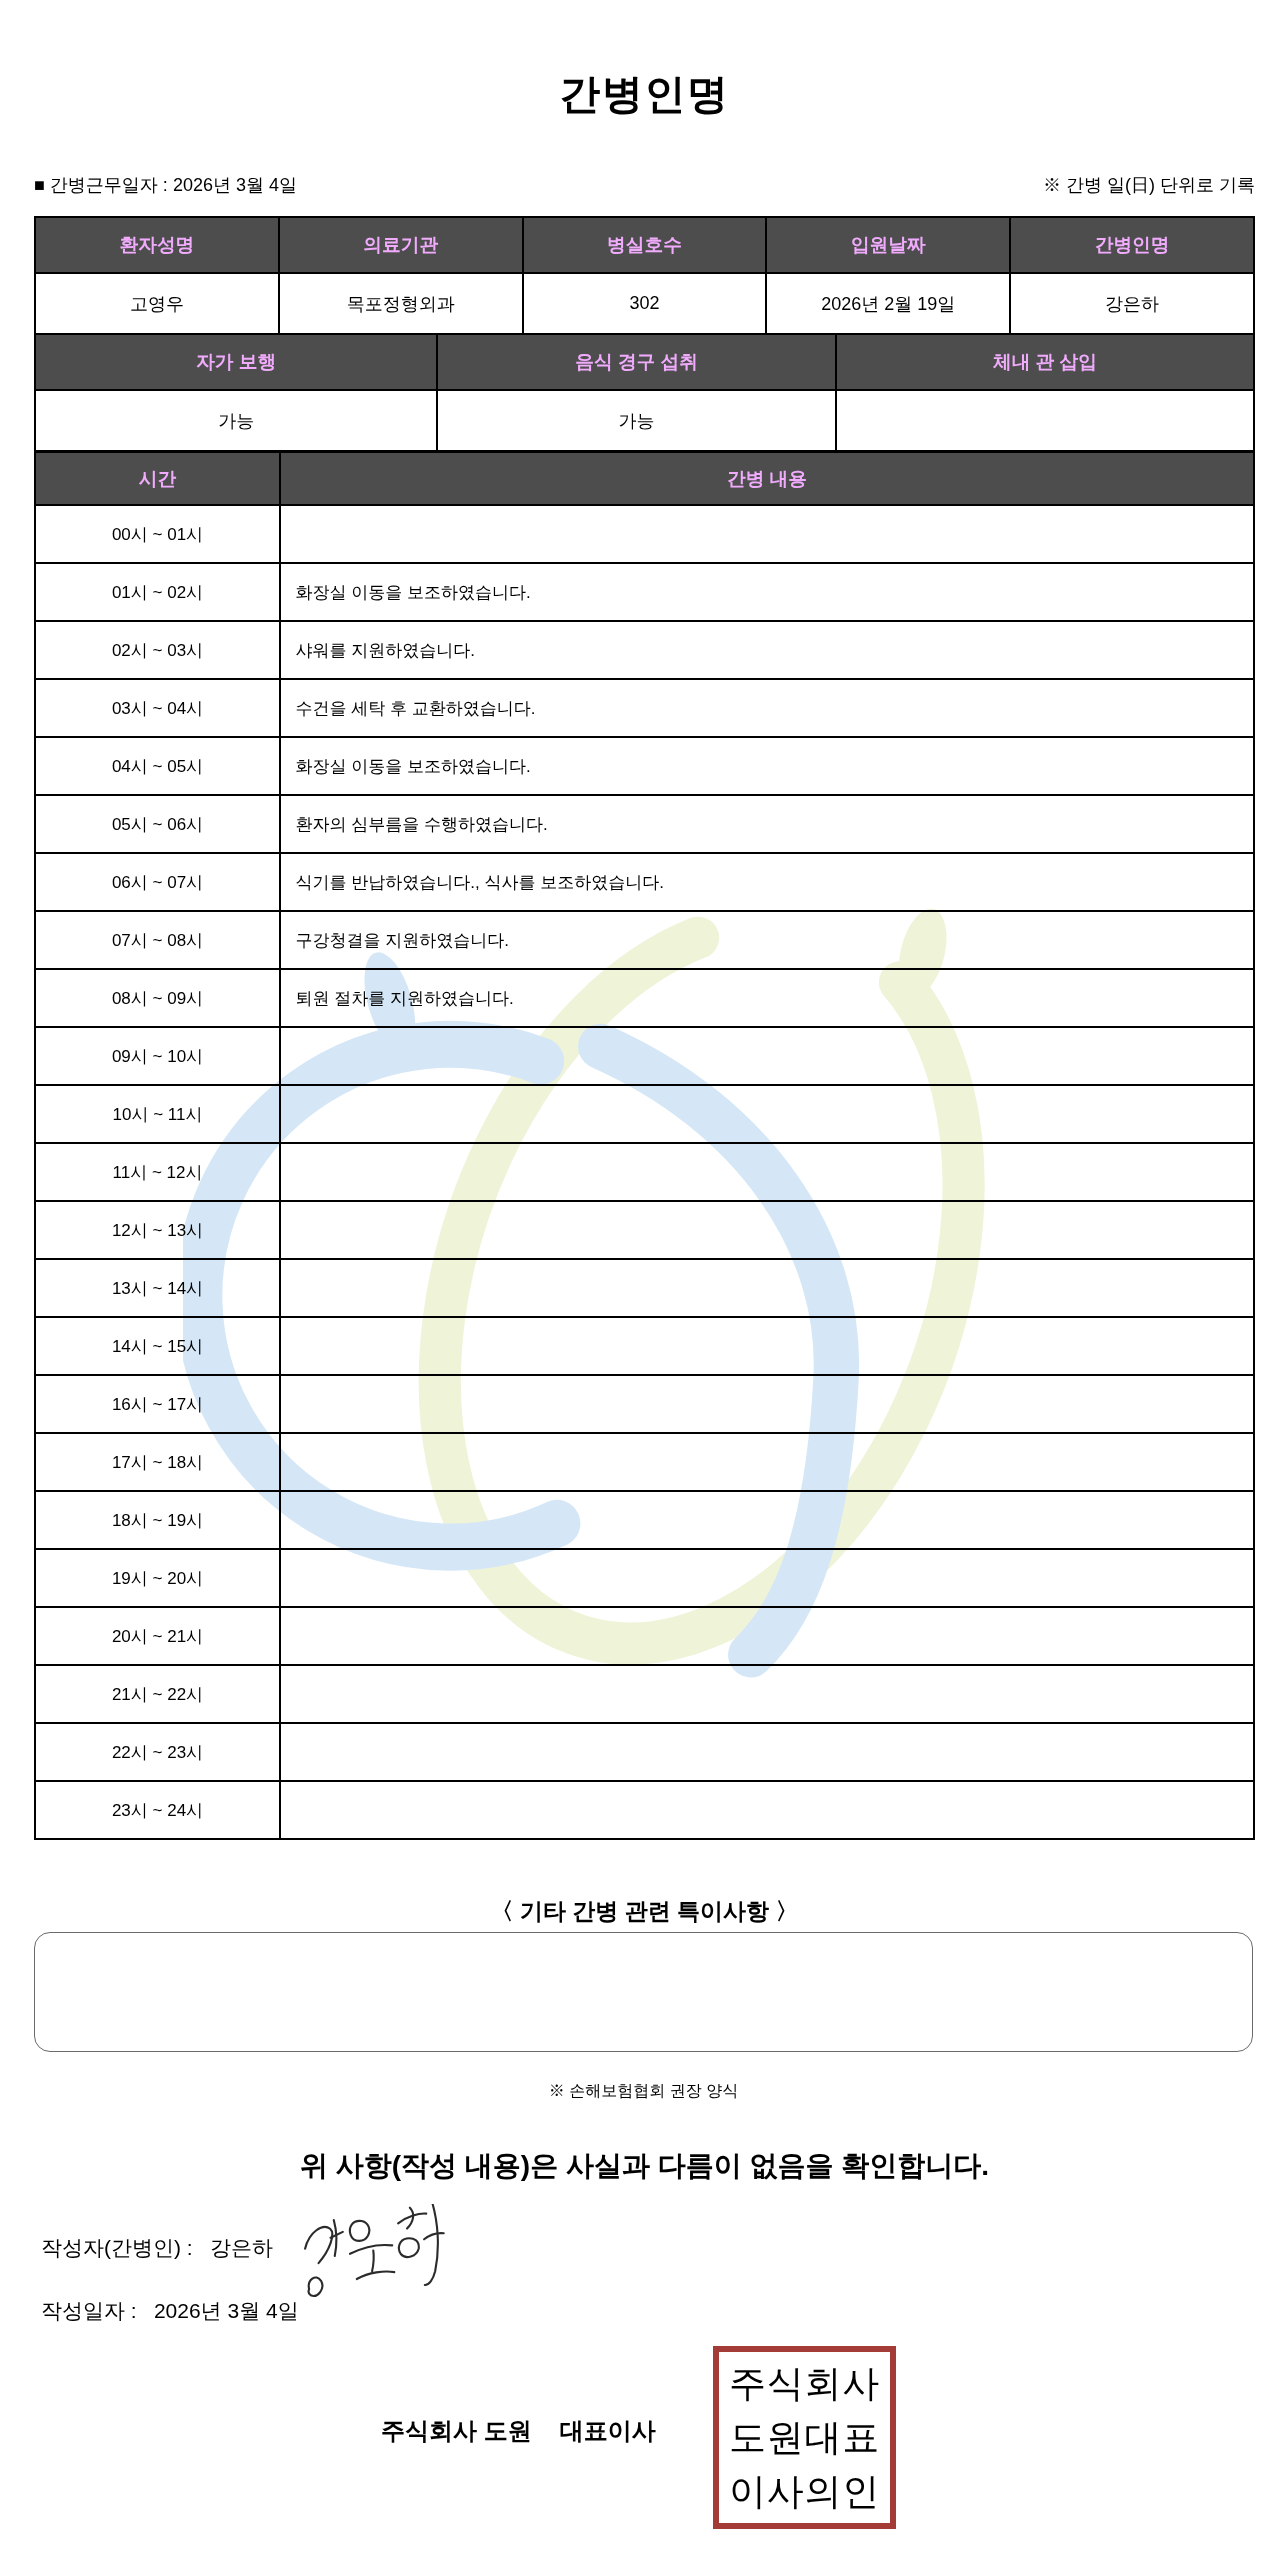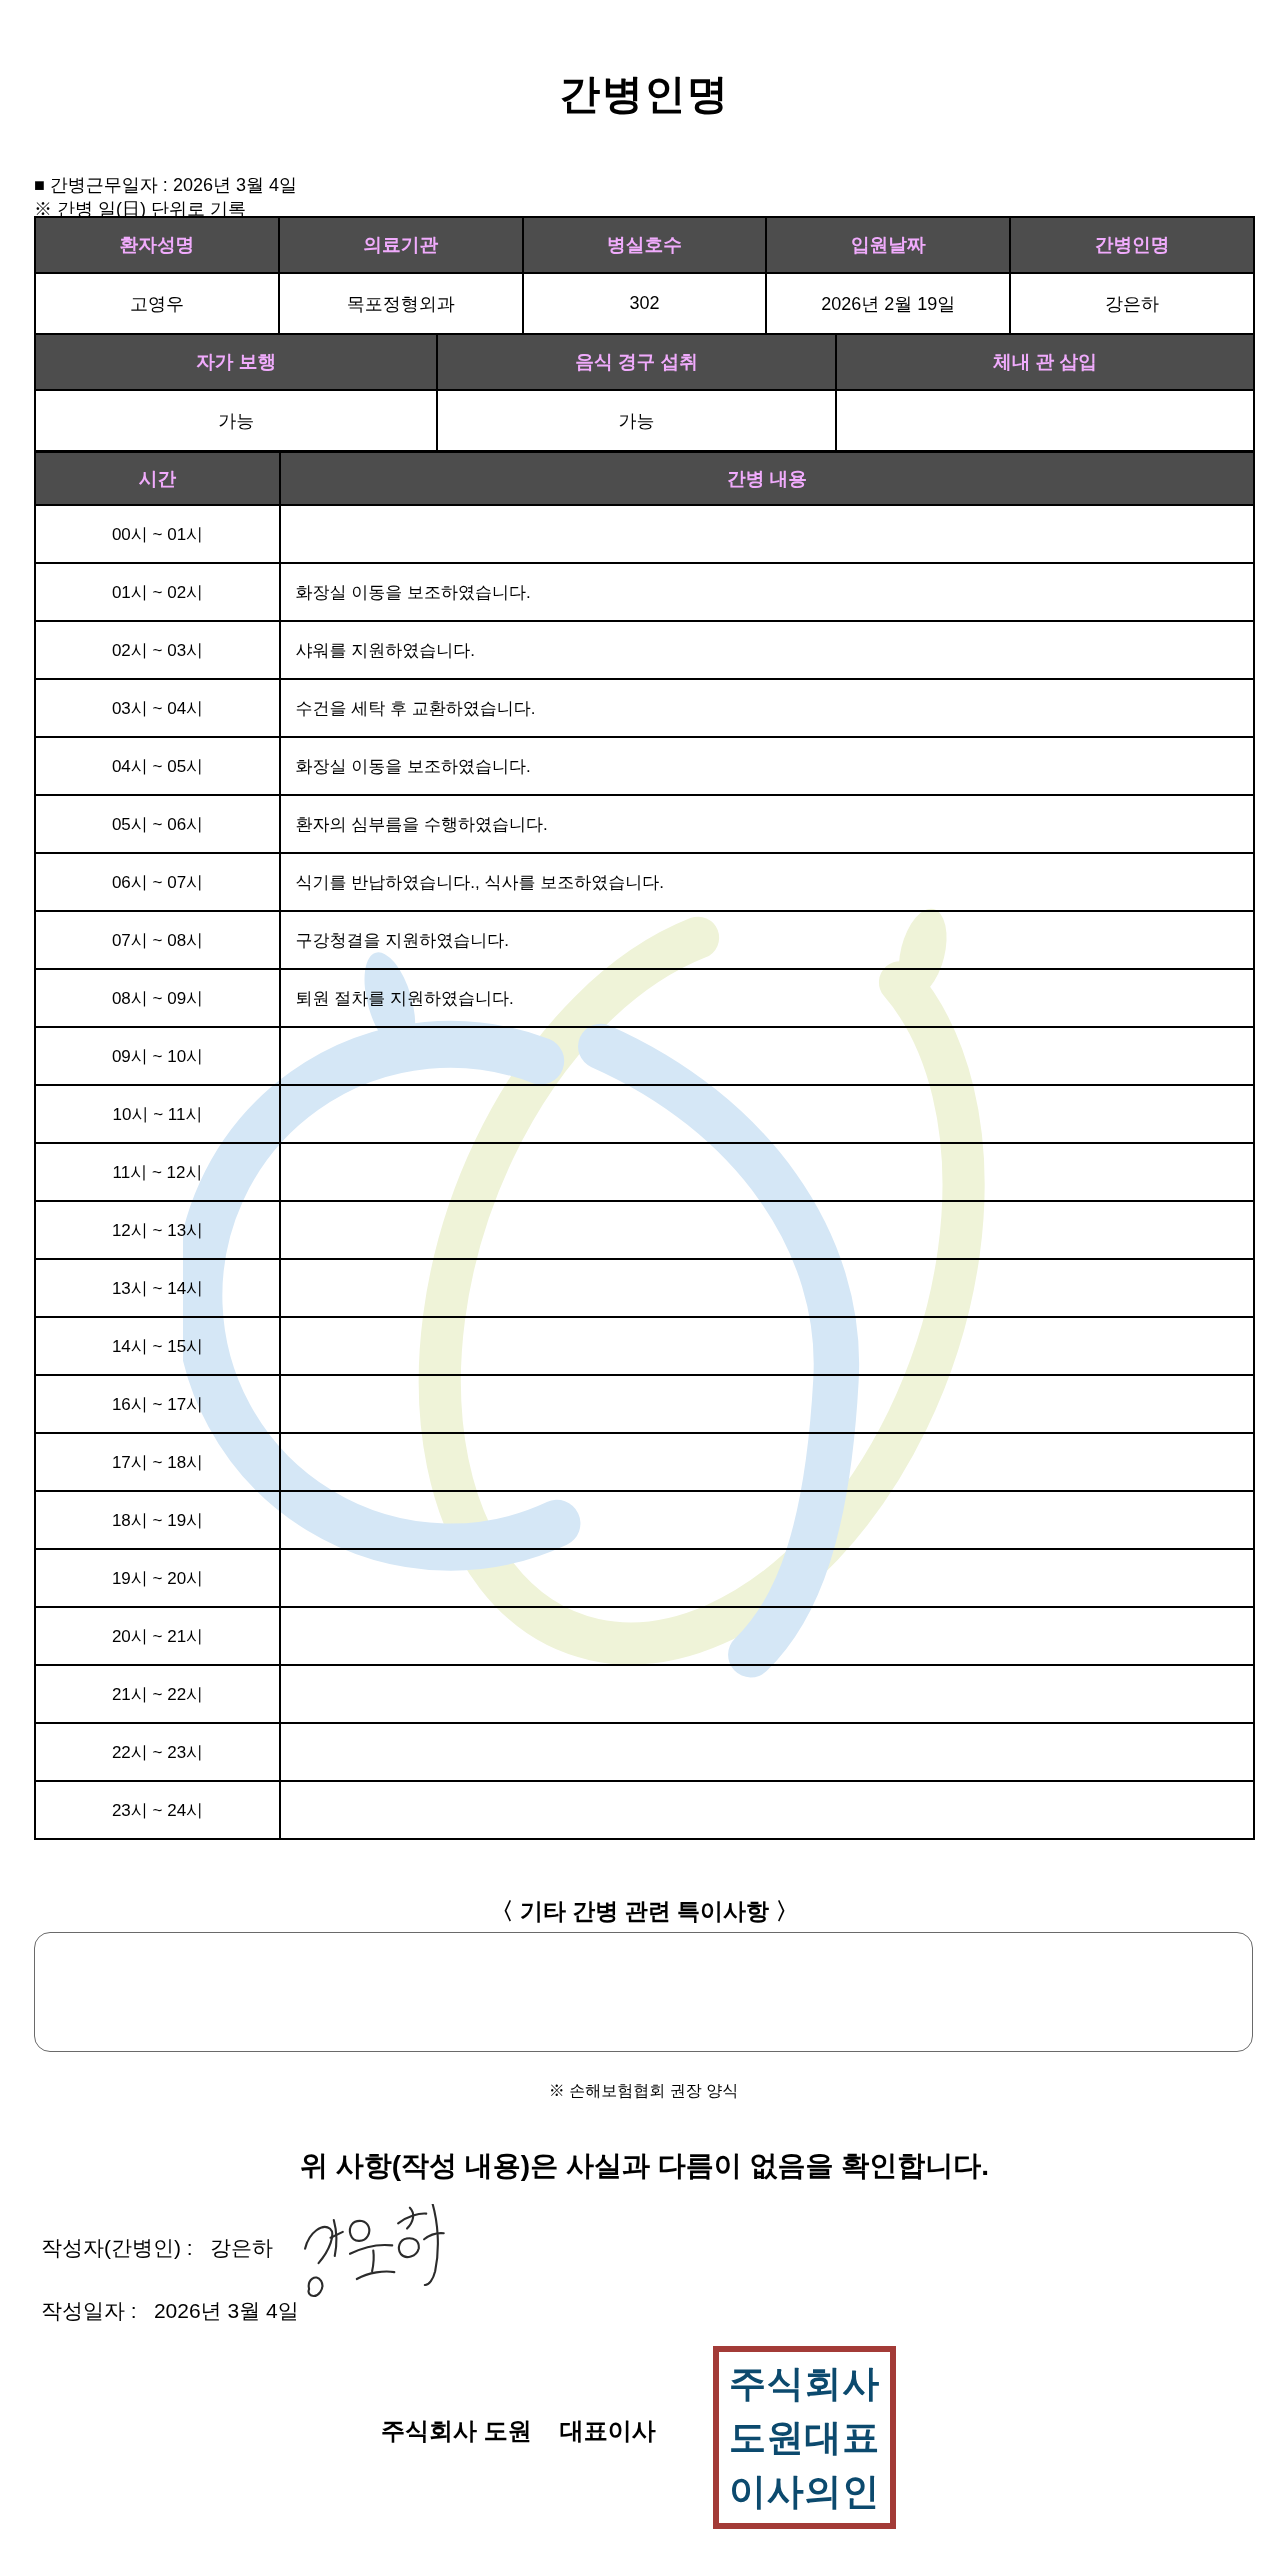--- a/index.html
+++ b/index.html
@@ -20,21 +20,20 @@
   
   .title {
     position: absolute; top: 67px; left: 0; width: 100%;
     text-align: center; font-size: 41px; font-weight: 700; letter-spacing: 1.6px;
     margin: 0;
   }
   .meta-row {
     position: absolute; top: 173px; left: 34px; width: 1221px;
     display: flex; justify-content: space-between; align-items: baseline;
     font-size: 18px;
-    flex-direction: column;
   }
 
   
   table.doc {
     position: absolute; left: 34px; width: 1221px;
     border-collapse: collapse; table-layout: fixed;
     background: transparent;
   }
   table.doc th, table.doc td {
     border: 2.4px solid #000;
@@ -89,21 +88,21 @@
   .company-line .company-title { margin-left: 28px; }
 
   .seal {
     position: absolute; left: 713px; top: 2346px;
     width: 183px; height: 183px; box-sizing: border-box;
     border: 6.5px solid #a33b37; background: transparent;
     display: flex; flex-direction: column; justify-content: space-around; align-items: center;
     padding: 4.9px 8px;
   }
   .seal .seal-line {
-    color: #0c4a6e; font-weight: 700; font-size: 37px; line-height: 1;
+    color: #000000; font-weight: 400; font-size: 37px; line-height: 1;
     letter-spacing: 0.8px; white-space: nowrap;
   }
 </style>
 </head>
 <body>
 
 <div class="sheet">
 
   <svg class="watermark" viewBox="0 0 990 980" xmlns="http://www.w3.org/2000/svg" aria-hidden="true">
 

